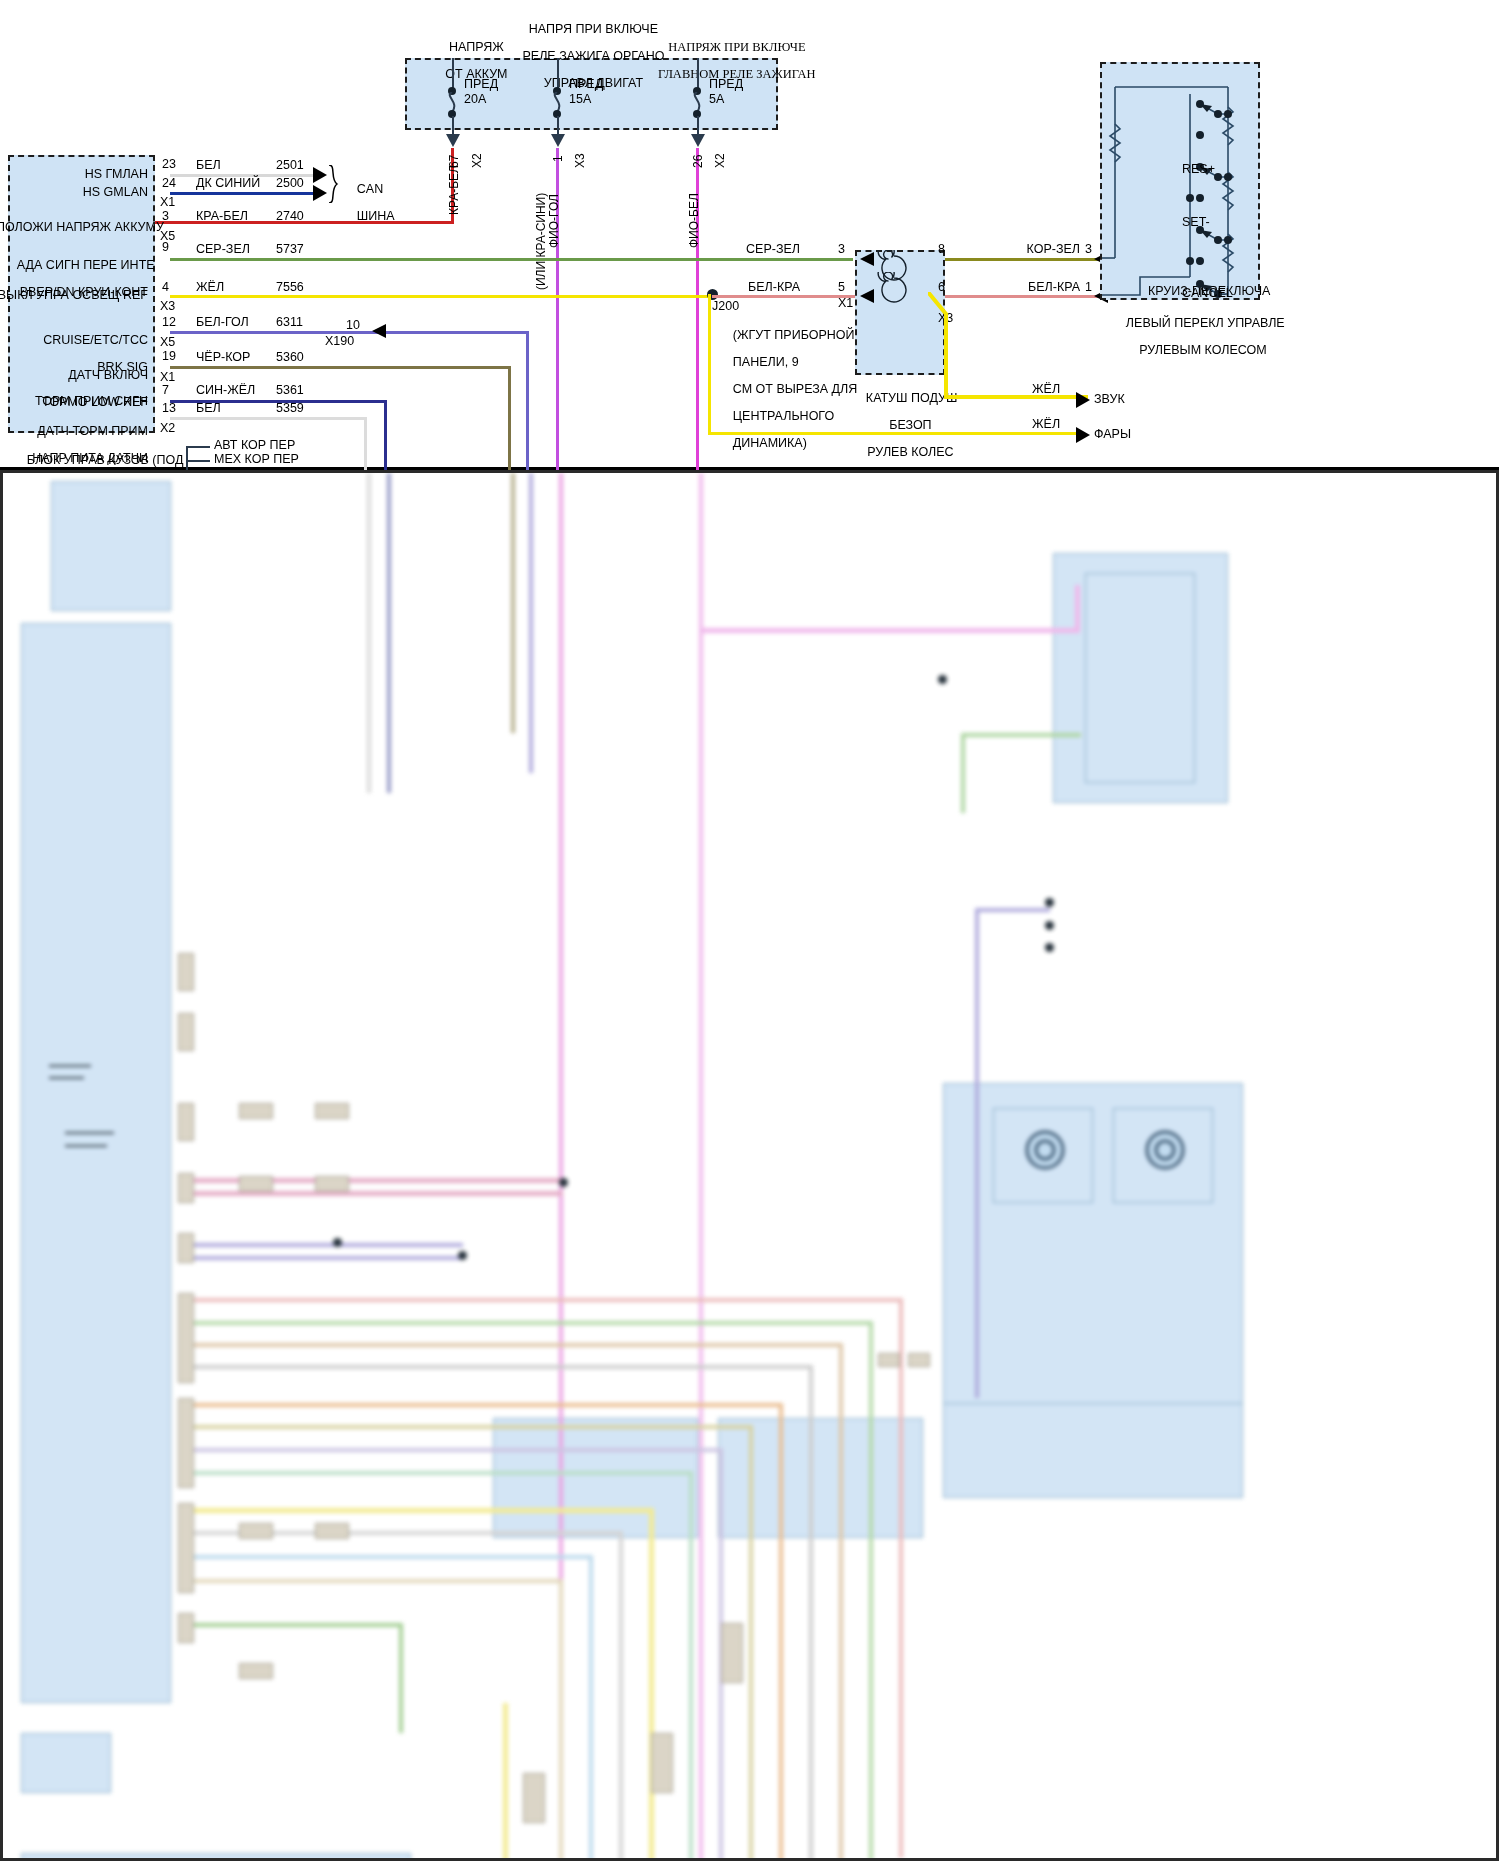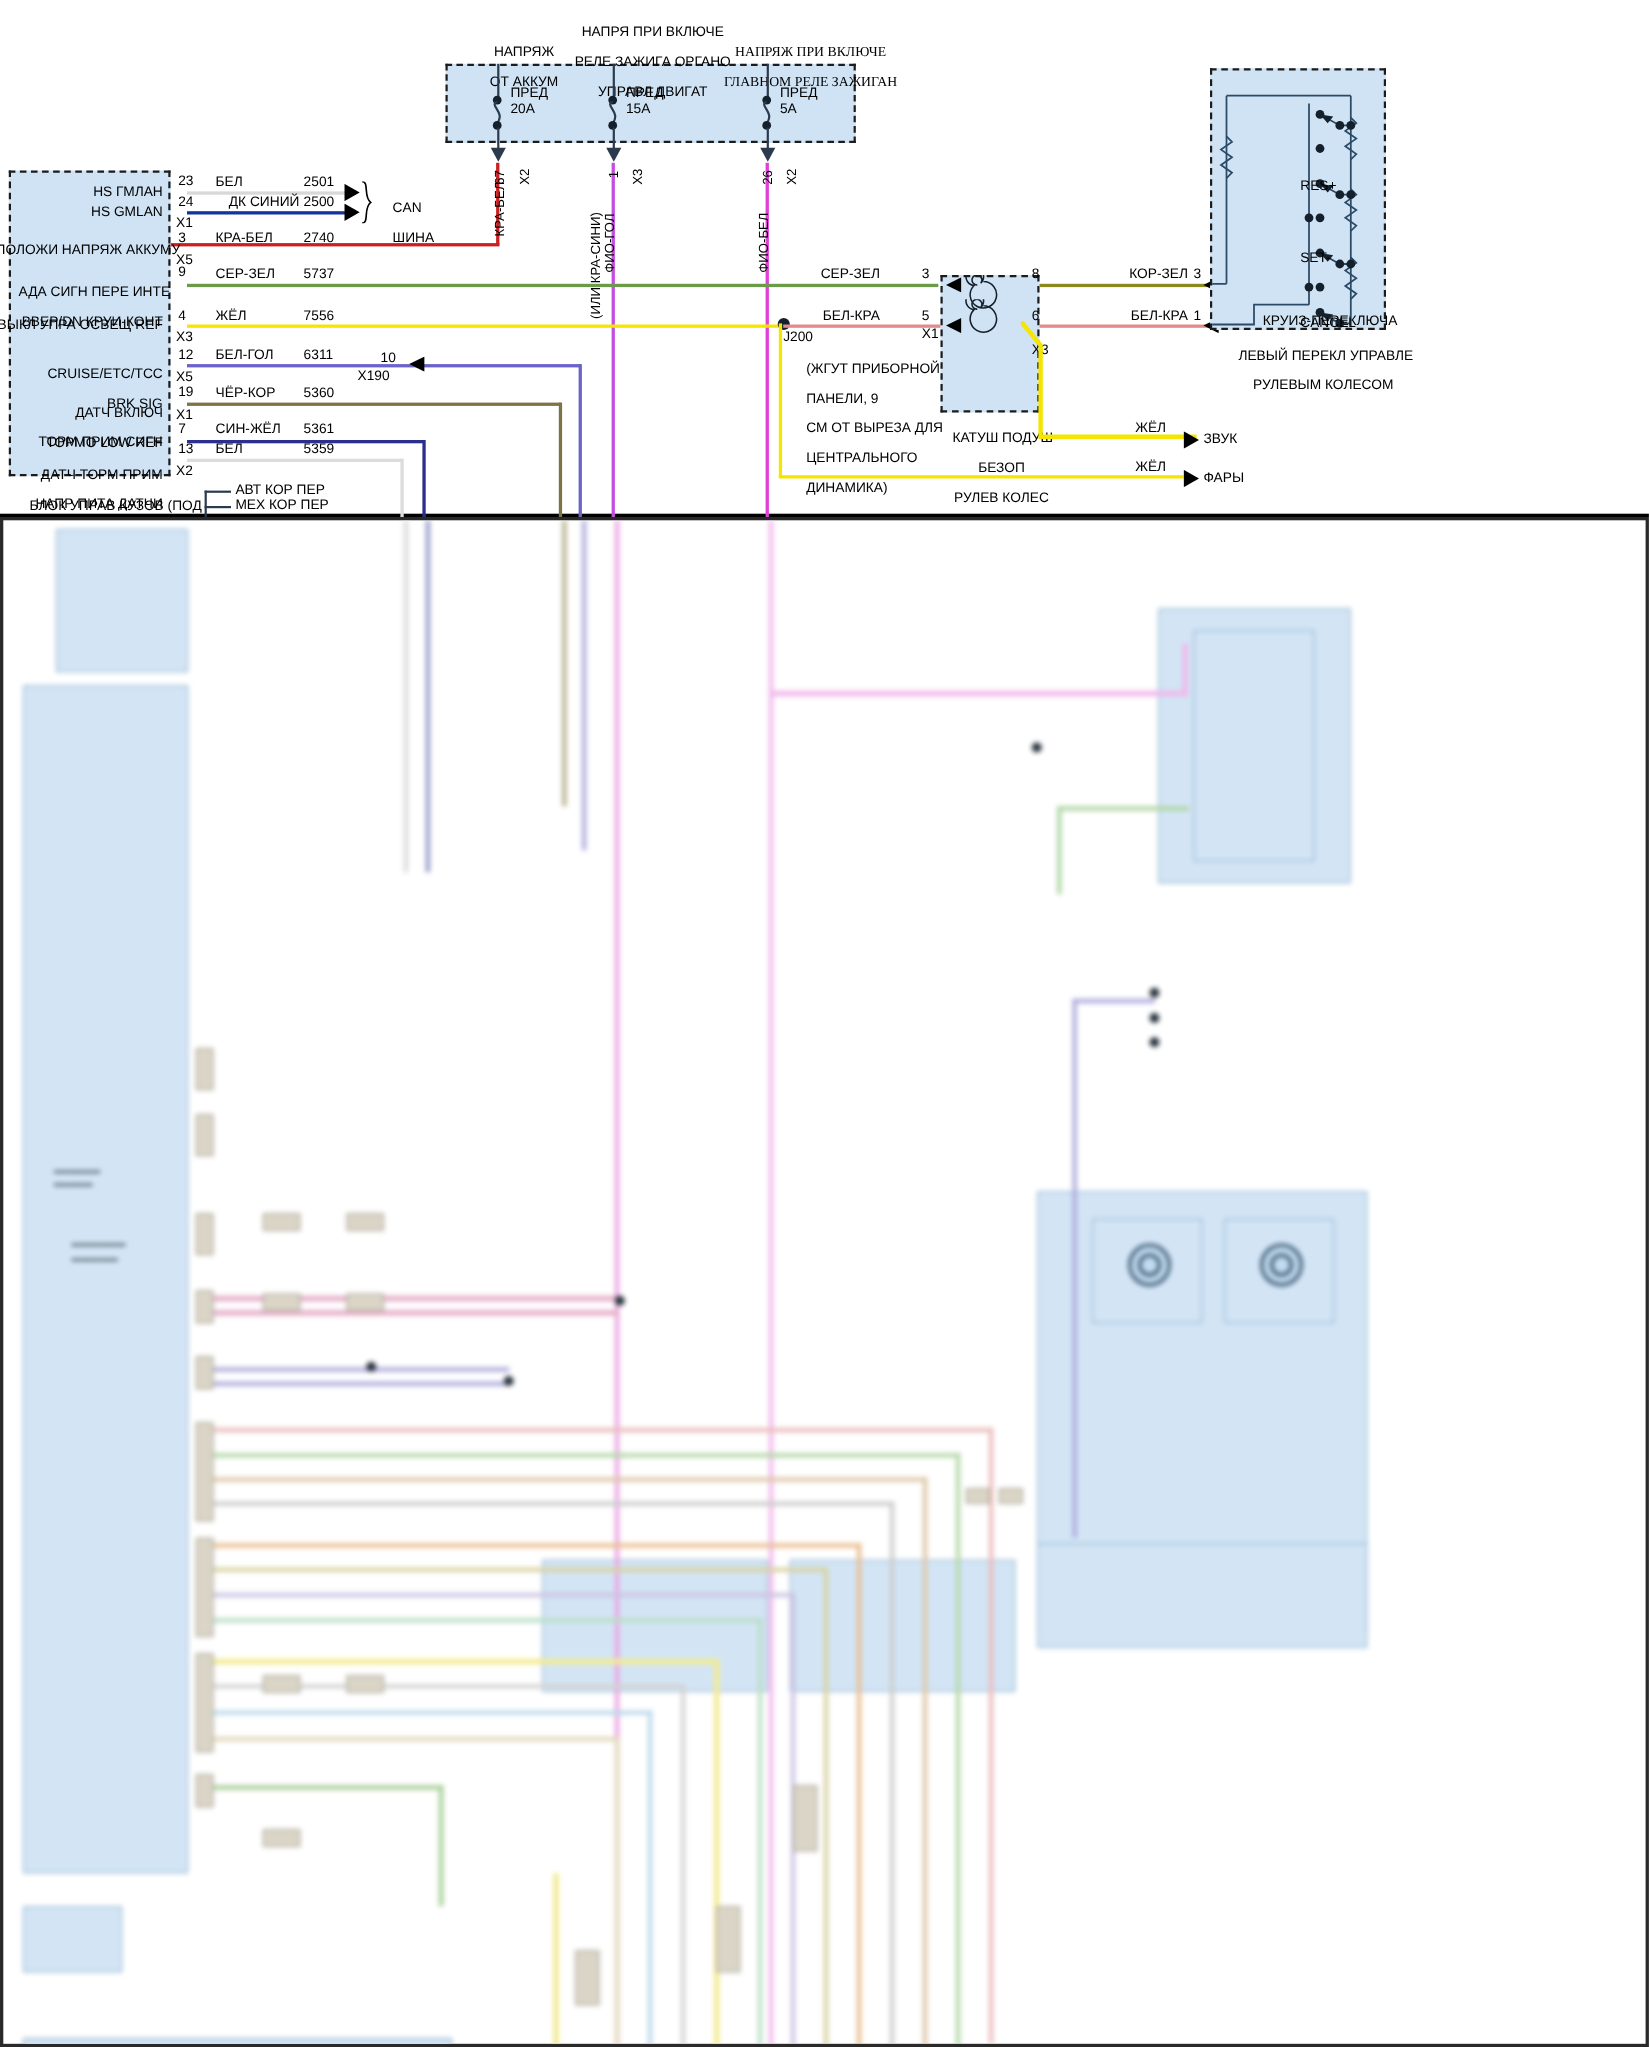--- a/index.html
+++ b/index.html
@@ -128,21 +128,21 @@
     <div class="txt" style="left:162px;top:158px;">23</div>
     <div class="txt" style="left:196px;top:159px;">БЕЛ</div>
     <div class="txt" style="left:276px;top:159px;">2501</div>
     <div class="hline" style="left:170px;top:174px;width:146px;background:#d8d8d8;"></div>
     <svg class="abs" style="left:313px;top:167px;" width="16" height="16">
       <path d="M0 0 L14 8 L0 16 Z" fill="#000"></path>
     </svg>
 
     <div class="txt r" style="left:0px;top:186px;width:148px;">HS GMLAN</div>
     <div class="txt" style="left:162px;top:177px;">24</div>
-    <div class="txt" style="left:196px;top:177px;margin-left:12px;">ДК СИНИЙ</div>
+    <div class="txt" style="left:196px;top:177px;">ДК СИНИЙ</div>
     <div class="txt" style="left:276px;top:177px;">2500</div>
     <div class="hline" style="left:170px;top:192px;width:146px;height:3px;background:#15349b;"></div>
     <svg class="abs" style="left:313px;top:185px;" width="16" height="16">
       <path d="M0 0 L14 8 L0 16 Z" fill="#000"></path>
     </svg>
     <div class="txt" style="left:160px;top:196px;">X1</div>
 
     <svg class="abs" style="left:327px;top:165px;" width="12" height="38">
       <path d="M2 0 C 9 0, 3 14, 10 19 C 3 24, 9 38, 2 38" stroke="#000" stroke-width="1.5" fill="none"></path>
     </svg>
@@ -333,21 +333,21 @@
       <circle cx="100" cy="199" r="4" fill="#14202b"></circle>
       <circle cx="100" cy="222" r="4" fill="#14202b"></circle>
       <circle cx="118" cy="232" r="4" fill="#14202b"></circle>
 
       <path d="M15 196 L2 196" stroke="#2b4a66" stroke-width="1.6" fill="none"></path>
 
       <path d="M90 215 L40 215 L40 233 L2 233" stroke="#2b4a66" stroke-width="1.6" fill="none"></path>
     </svg>
 
     <div class="txt" style="left:1182px;top:163px;">RES+</div>
-    <div class="txt" style="left:1182px;top:228px;">SET-</div>
+    <div class="txt" style="left:1182px;top:216px;">SET-</div>
     <div class="txt" style="left:1182px;top:287px;">CANCEL</div>
 
     <div class="txt" style="left:1032px;top:383px;">ЖЁЛ</div>
     <svg class="abs" style="left:1076px;top:392px;" width="16" height="16">
       <path d="M0 0 L14 8 L0 16 Z" fill="#000"></path>
     </svg>
     <div class="txt" style="left:1094px;top:393px;">ЗВУК</div>
 
     <div class="txt" style="left:1032px;top:418px;">ЖЁЛ</div>
     <svg class="abs" style="left:1076px;top:427px;" width="16" height="16">

